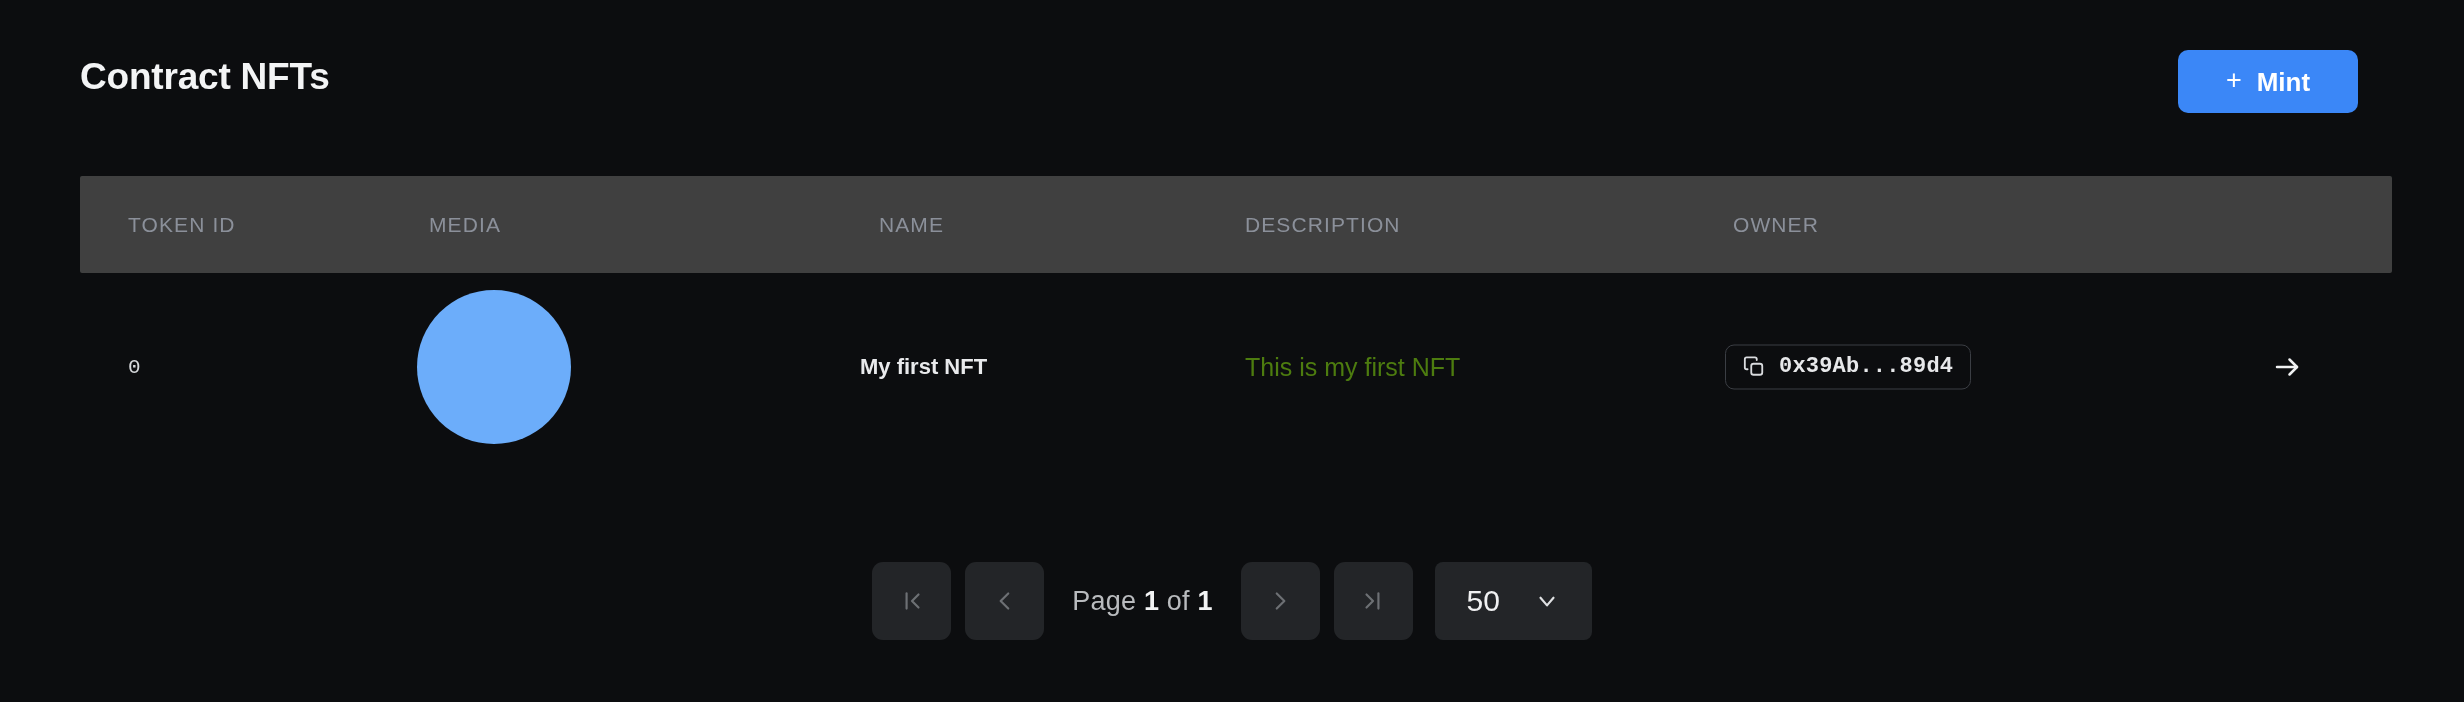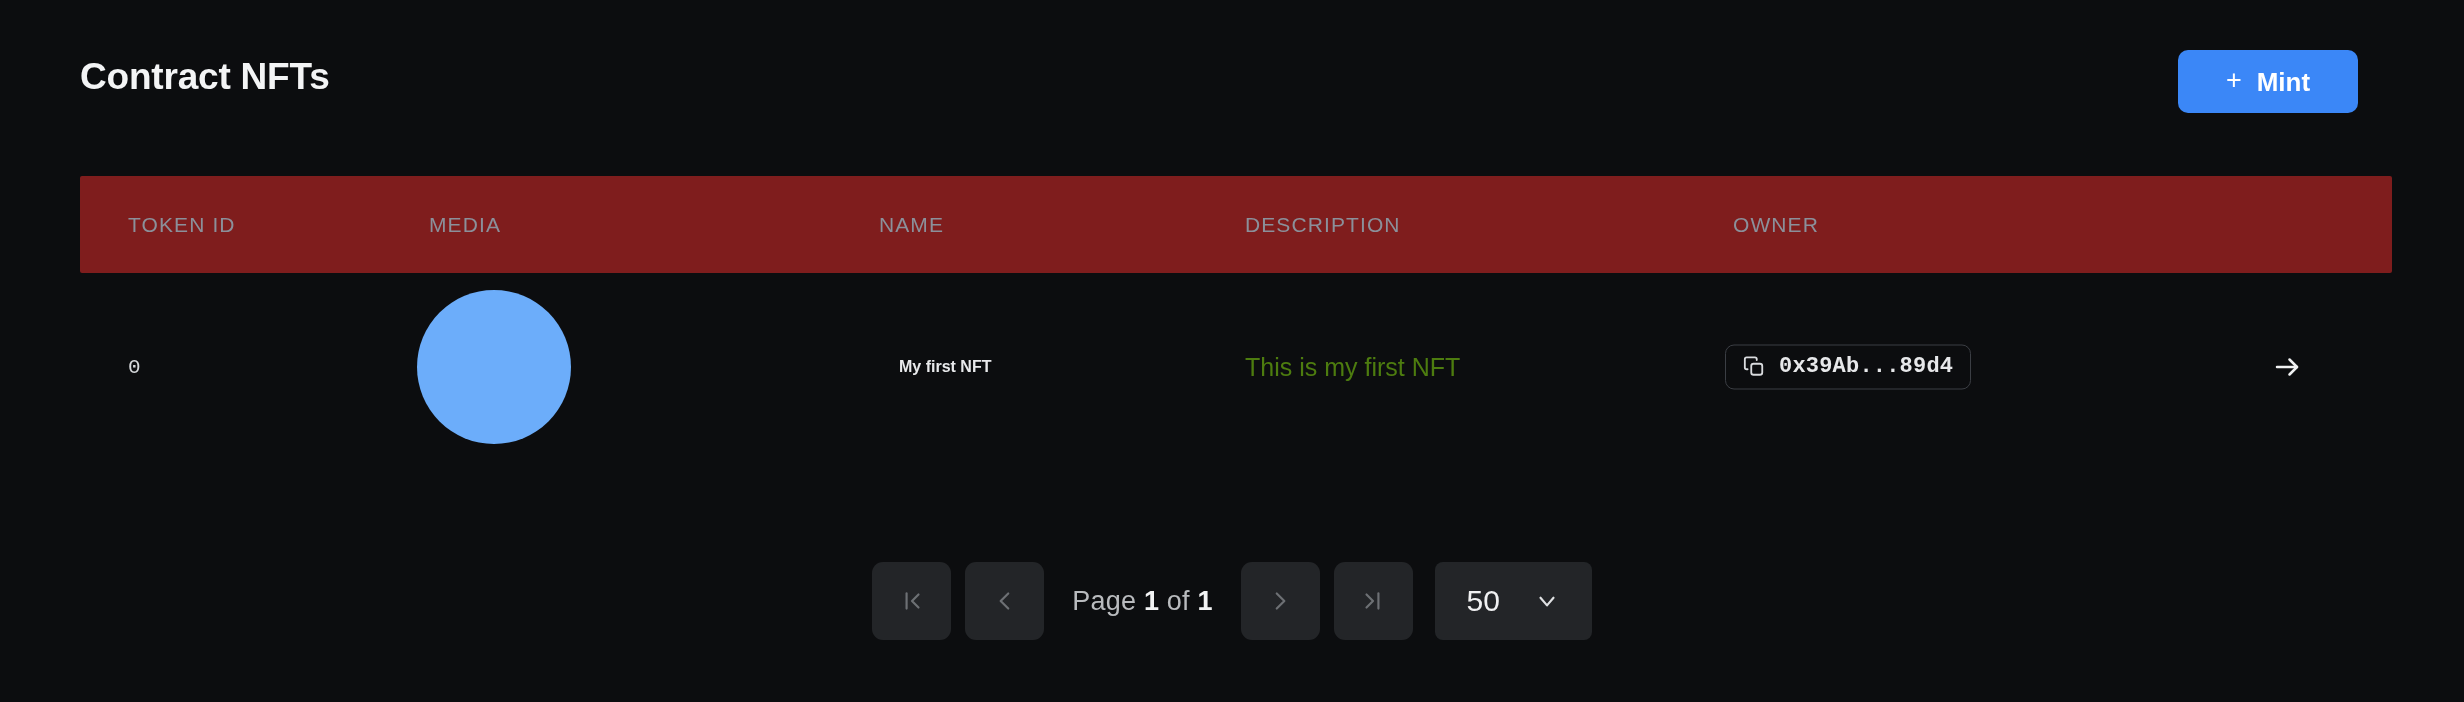--- a/index.html
+++ b/index.html
@@ -73,21 +73,21 @@
   
   .table-wrap {
     position: absolute;
     left: 80px;
     top: 176px;
     width: 2312px;
   }
   .table-head {
     position: relative;
     height: 97px;
-    background: #7f1d1d;
+    background: #404040;
     border-radius: 2px;
   }
   .th {
     position: absolute;
     top: 50%;
     transform: translateY(-50%);
     font-size: 21px;
     letter-spacing: 1.1px;
     color: #8b909a;
     font-weight: 400;
@@ -126,22 +126,22 @@
     transform: translateY(-50%);
   }
   .media-circle {
     width: 154px;
     height: 154px;
     border-radius: 50%;
     background: #6cadfa;
     display: block;
   }
   .cell-name {
-    left: 819px;
-    font-size: 16px;
+    left: 780px;
+    font-size: 22px;
     font-weight: bold;
     color: #e9eaec;
   }
   .cell-desc {
     left: 1165px;
     font-size: 25px;
     font-weight: 400;
     color: #4d7c0f;
   }
   .cell-owner {

